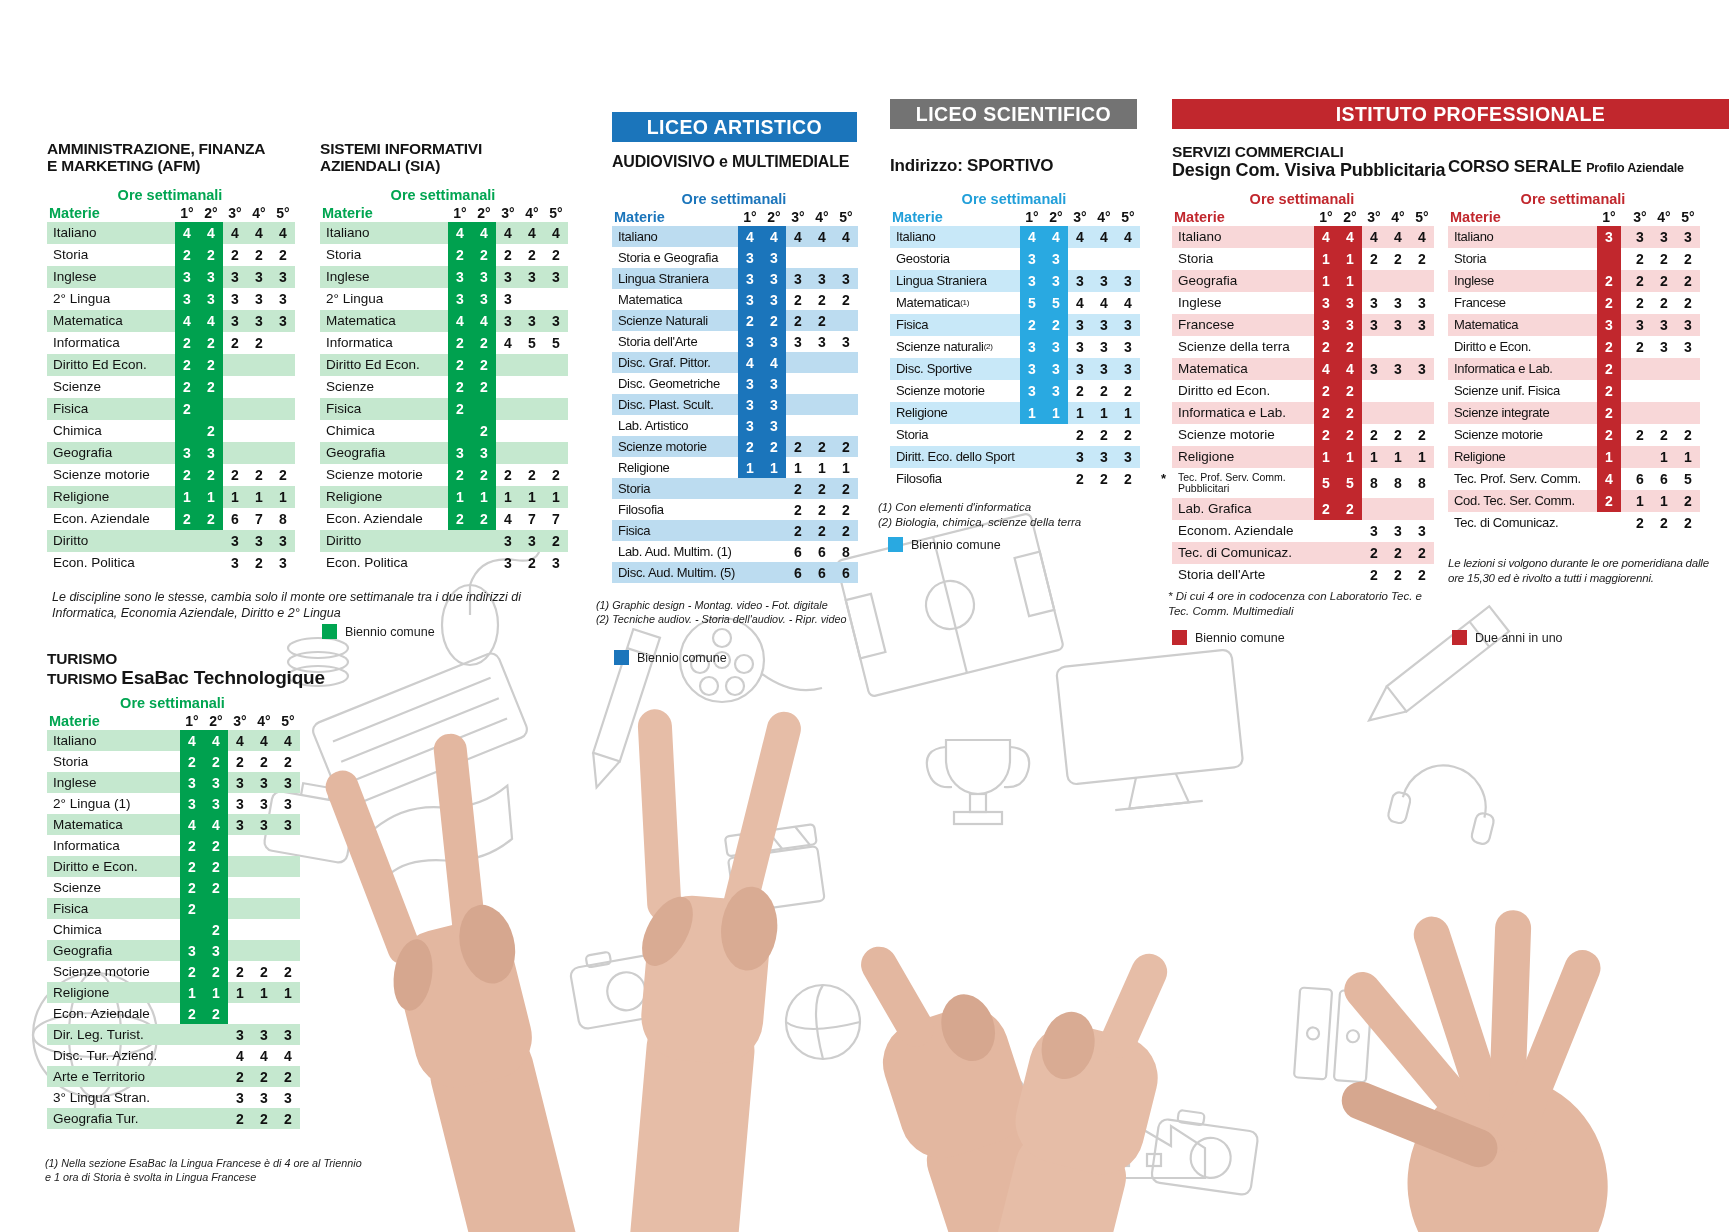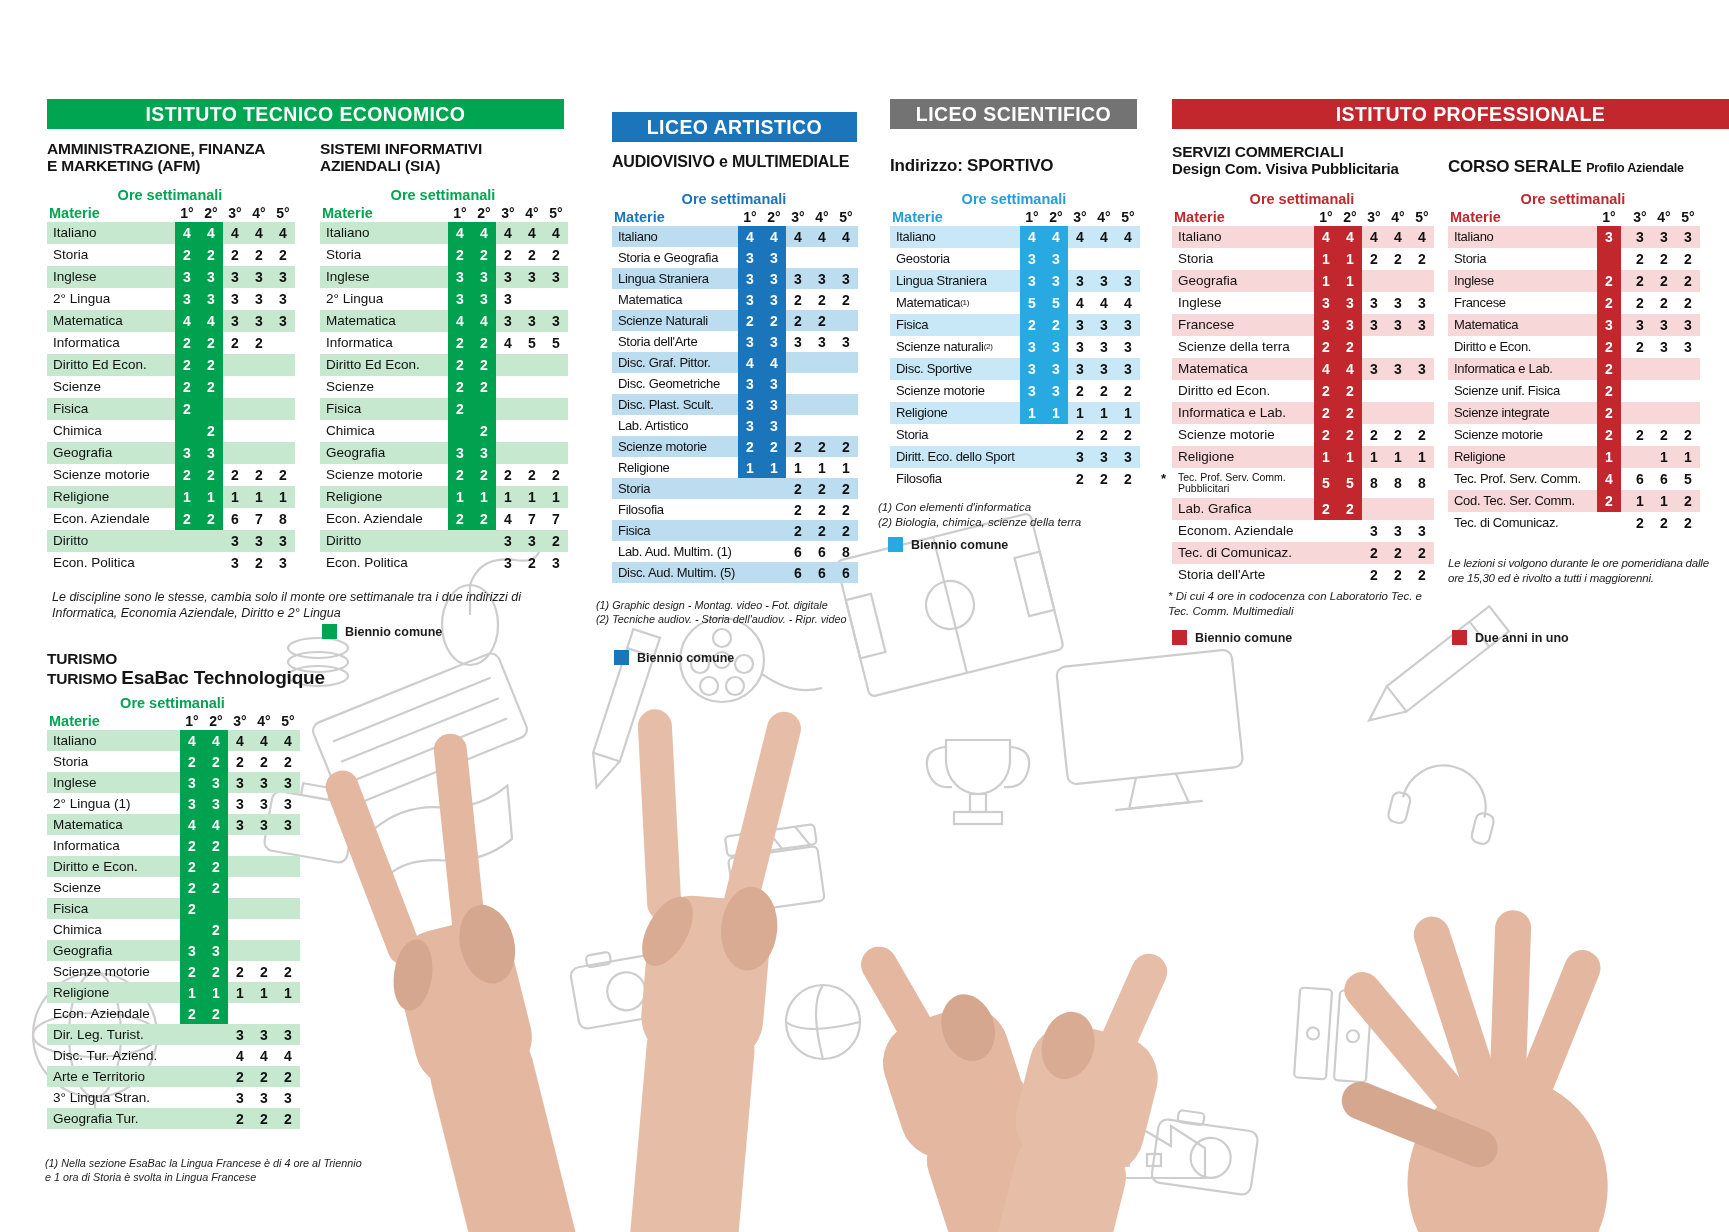--- a/index.html
+++ b/index.html
@@ -42,21 +42,21 @@
   sup{font-size:8px;vertical-align:super;line-height:0}
   .rh21{--rh:21px}
 
   .fnote{position:absolute;font-style:italic;font-size:11.5px;color:#1c1c1c;
     line-height:1.3;white-space:pre-line;z-index:2}
   .fnote.big{font-size:12.5px}
   .fnote.tiny{font-size:10.8px}
   .fnote.cond{font-style:italic;letter-spacing:-.2px}
 
   .legend{position:absolute;display:flex;align-items:center;gap:8px;font-size:12.5px;
-    font-weight:bold;color:#1c1c1c;z-index:2}
+    font-weight:normal;color:#1c1c1c;z-index:2}
   .legend .sq{width:15px;height:15px;display:inline-block}
 </style>
 </head>
 <body>
 
 <div id="canvas">
 
   <svg id="decor" width="1729" height="1232" viewBox="0 0 1729 1232">
     <g fill="none" stroke="#cdcdcd" stroke-width="2.2">
 
@@ -230,31 +230,30 @@
       <rect x="-78" y="60" width="160" height="180" rx="40" fill="#e3b7a0"></rect>
       <ellipse cx="0" cy="25" rx="100" ry="108" fill="#e3b7a0"></ellipse>
       <rect x="-18" y="-240" width="36" height="230" rx="18" fill="#e3b7a0" transform="rotate(-34)"></rect>
       <rect x="-18" y="-255" width="36" height="245" rx="18" fill="#e3b7a0" transform="rotate(-12)"></rect>
       <rect x="-18" y="-250" width="36" height="240" rx="18" fill="#e3b7a0" transform="rotate(8)"></rect>
       <rect x="-18" y="-225" width="36" height="215" rx="18" fill="#e3b7a0" transform="rotate(28)"></rect>
       <rect x="-18" y="-175" width="38" height="165" rx="19" fill="#d6a78f" transform="rotate(-62)"></rect>
     </g>
   </svg>
 
-  <div class="bar bar-green" style="left:47px;top:99px;width:517px">ISTITUTO TECNICO ECONOMICO</div>
   <div class="bar bar-blue" style="left:612px;top:112px;width:245px">LICEO ARTISTICO</div>
   <div class="bar bar-sky" style="left:890px;top:99px;width:247px">LICEO SCIENTIFICO</div>
   <div class="bar bar-red" style="left:1172px;top:99px;width:597px">ISTITUTO PROFESSIONALE</div>
 
   <div class="btitle" style="left:47px;top:140px"><span>AMMINISTRAZIONE, FINANZA</span><br><span>E MARKETING (AFM)</span></div>
   <div class="btitle" style="left:320px;top:140px"><span>SISTEMI INFORMATIVI</span><br><span>AZIENDALI (SIA)</span></div>
   <div class="btitle" style="left:47px;top:650px"><span>TURISMO</span><br><span>TURISMO</span> <span class="small">EsaBac Technologique</span></div>
   <div class="btitle" style="left:612px;top:153px;font-size:16px">AUDIOVISIVO e MULTIMEDIALE</div>
   <div class="btitle" style="left:890px;top:156px;font-size:17px">Indirizzo: SPORTIVO</div>
-  <div class="btitle" style="left:1172px;top:143px"><span>SERVIZI COMMERCIALI</span><br><span style="font-size:15px">Design Com. Visiva Pubblicitaria</span></div>
+  <div class="btitle" style="left:1172px;top:143px"><span>SERVIZI COMMERCIALI</span><br><span style="font-size:18px">Design Com. Visiva Pubblicitaria</span></div>
   <div class="btitle" style="left:1448px;top:157px;font-size:17px"><span>CORSO SERALE</span> <span class="xsmall">Profilo Aziendale</span></div>
 
   <div class="ttable t-green" style="left:47px;top:186px;width:248px">
       <div class="ore">Ore settimanali</div>
       <div class="thead">
         <span class="materie">Materie</span>
         <span class="colh">1°</span>
         <span class="colh">2°</span>
         <span class="colh">3°</span>
         <span class="colh">4°</span>

